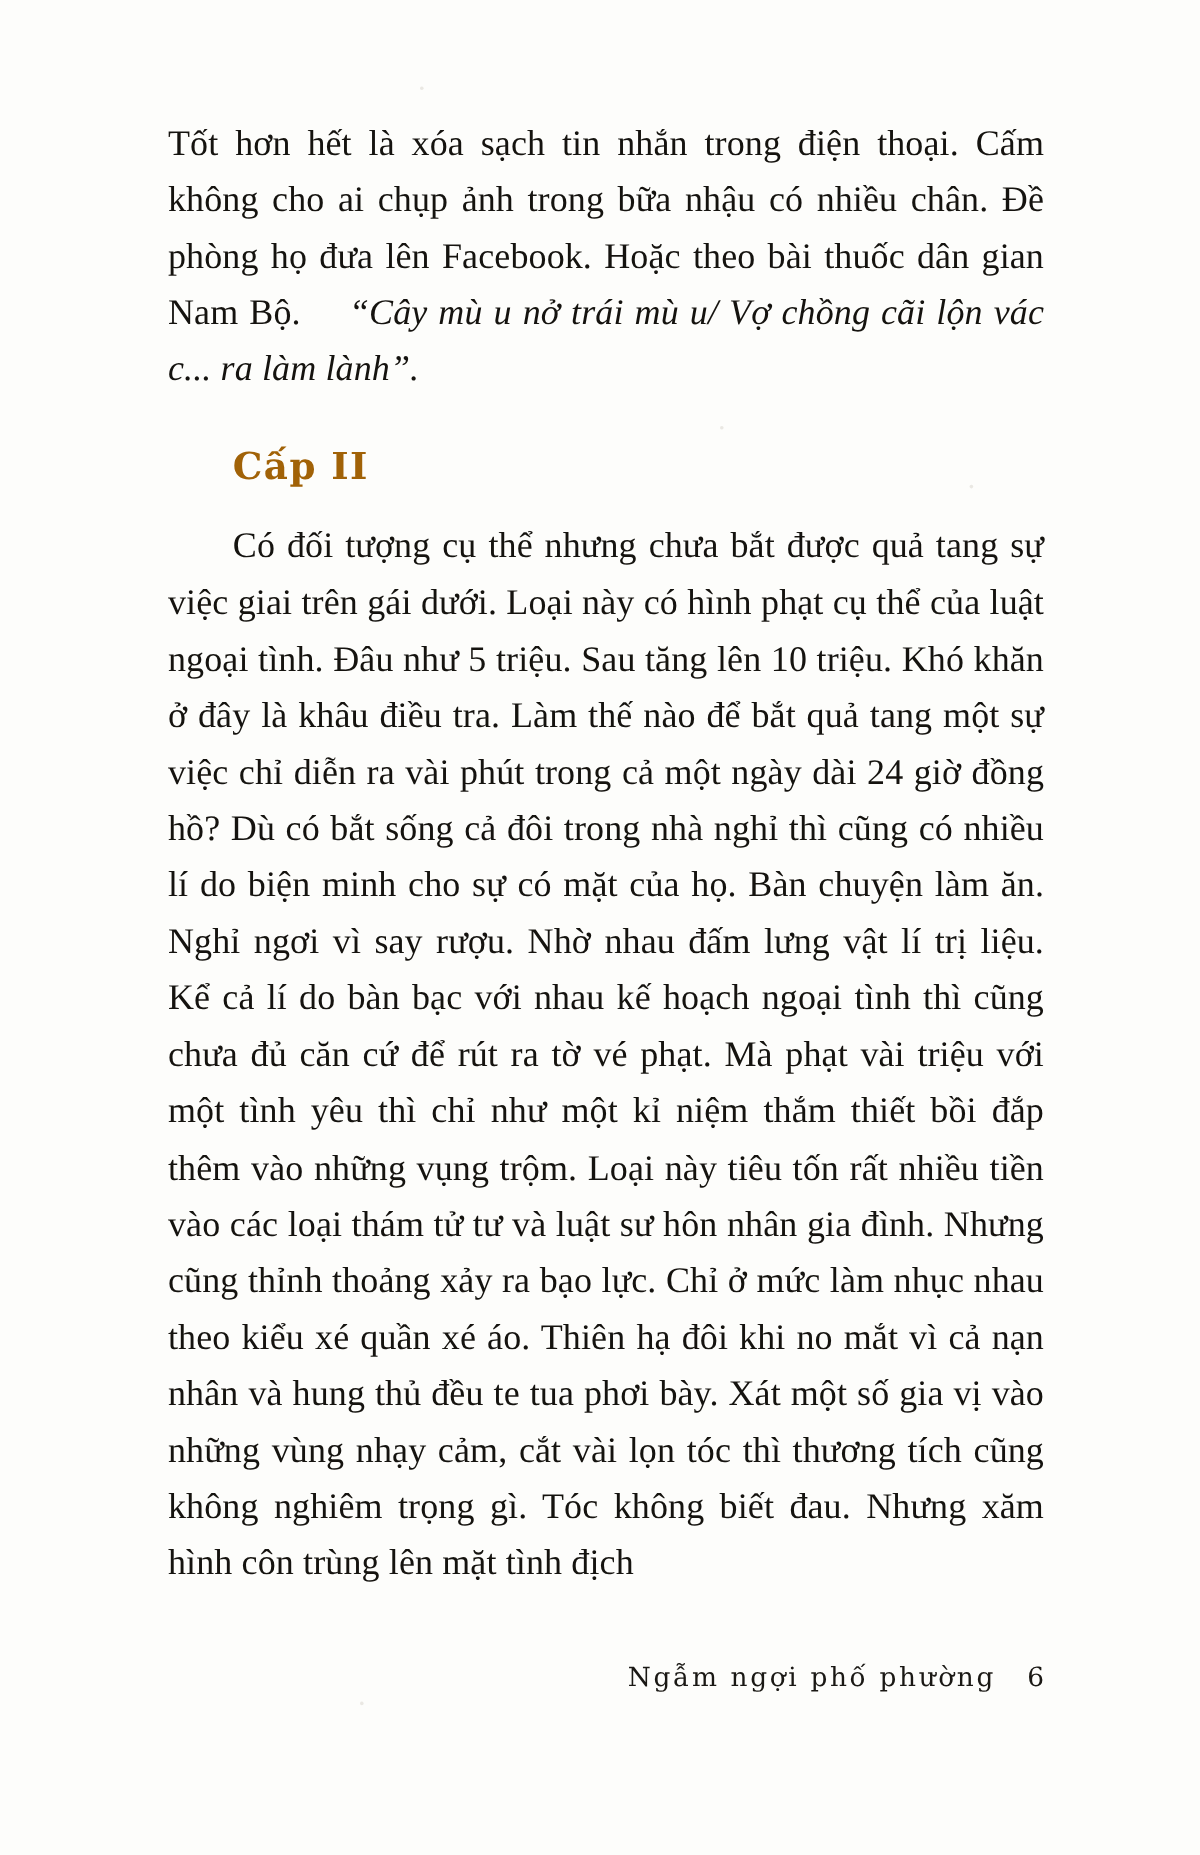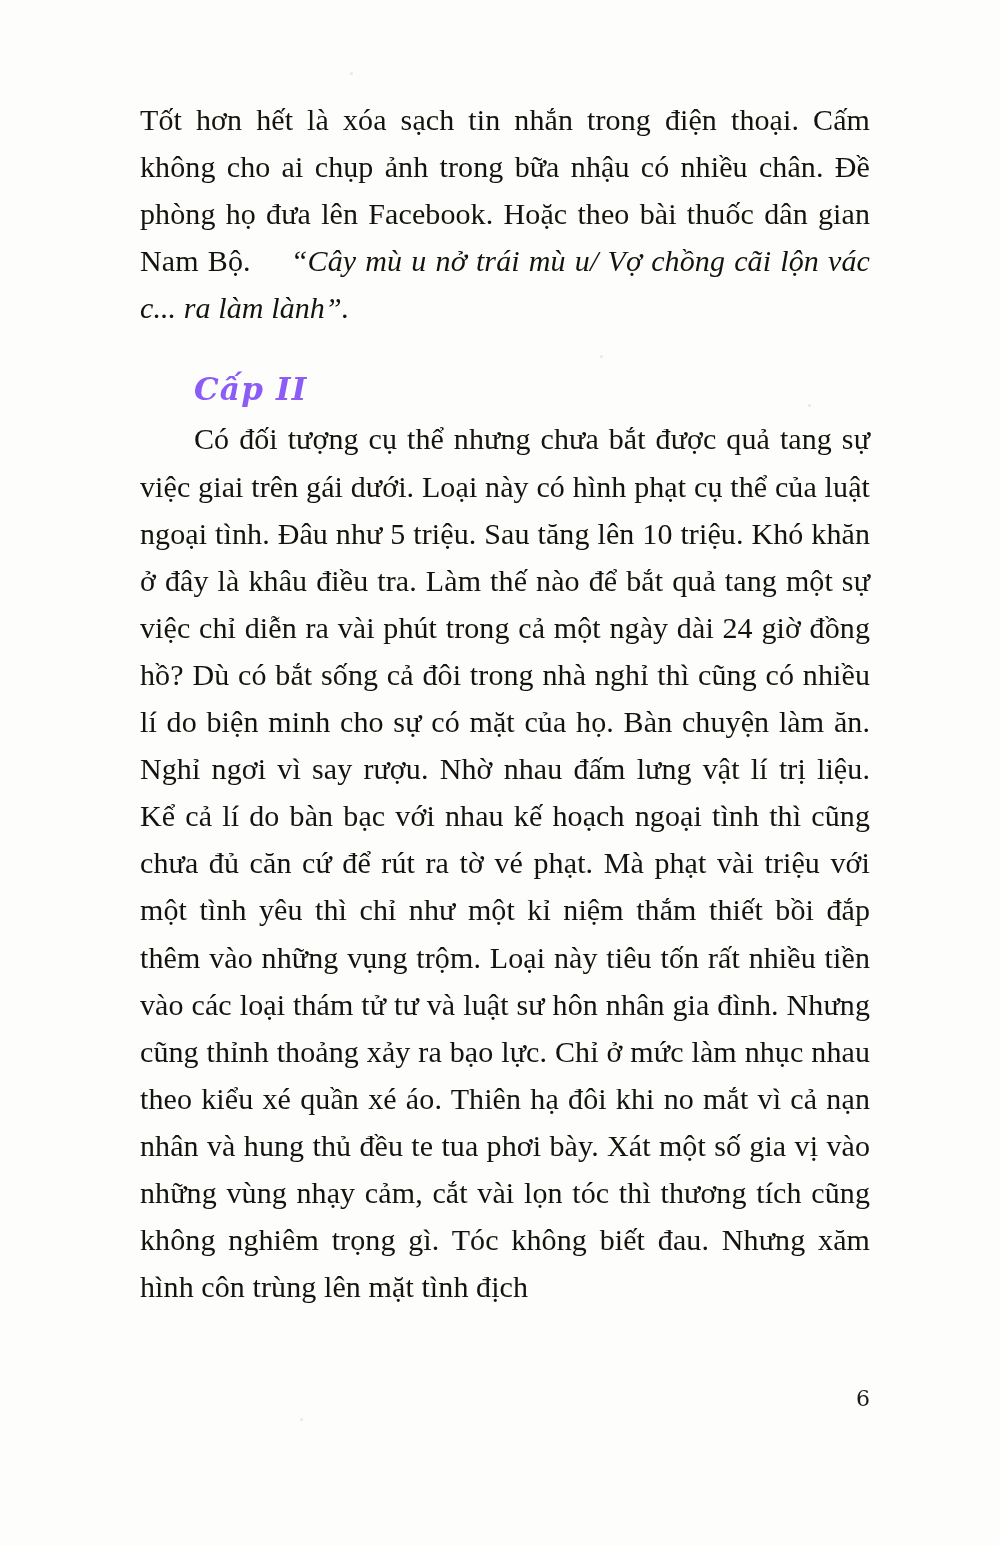--- a/index.html
+++ b/index.html
@@ -44,26 +44,25 @@
   .italic {
     font-style: italic;
     margin-left: 31px;
   }
   .section-heading {
     margin: 40px 0 6px 0;
     font-size: 31px;
     font-weight: bold;
     letter-spacing: 1.2px;
     text-indent: 54px;
-    color: #8b5cf6;
+    color: #a16207;
     font-family: "DejaVu Serif", serif;
-    font-style: italic;
   }
   .body-block {
-    margin-top: 8px;
+    margin-top: 24px;
   }
   .footer {
     position: absolute;
     left: 140px;
     top: 1386px;
     width: 730px;
     display: flex;
     justify-content: flex-end;
     align-items: baseline;
     font-size: 22px;
@@ -99,20 +98,21 @@
 
     <h2 class="section-heading">Cấp II</h2>
 
     <div class="body-block">
       <p class="para indent">Có đối tượng cụ thể nhưng chưa bắt được quả tang sự việc giai trên gái dưới. Loại này có hình phạt cụ thể của luật ngoại tình. Đâu như 5 triệu. Sau tăng lên 10 triệu. Khó khăn ở đây là khâu điều tra. Làm thế nào để bắt quả tang một sự việc chỉ diễn ra vài phút trong cả một ngày dài 24 giờ đồng hồ? Dù có bắt sống cả đôi trong nhà nghỉ thì cũng có nhiều lí do biện minh cho sự có mặt của họ. Bàn chuyện làm ăn. Nghỉ ngơi vì say rượu. Nhờ nhau đấm lưng vật lí trị liệu. Kể cả lí do bàn bạc với nhau kế hoạch ngoại tình thì cũng chưa đủ căn cứ để rút ra tờ vé phạt. Mà phạt vài triệu với một tình yêu thì chỉ như một kỉ niệm thắm thiết bồi đắp thêm vào những vụng trộm. Loại này tiêu tốn rất nhiều tiền vào các loại thám tử tư và luật sư hôn nhân gia đình. Nhưng cũng thỉnh thoảng xảy ra bạo lực. Chỉ ở mức làm nhục nhau theo kiểu xé quần xé áo. Thiên hạ đôi khi no mắt vì cả nạn nhân và hung thủ đều te tua phơi bày. Xát một số gia vị vào những vùng nhạy cảm, cắt vài lọn tóc thì thương tích cũng không nghiêm trọng gì. Tóc không biết đau. Nhưng xăm hình côn trùng lên mặt tình địch</p>
     </div>
 
   </div>
 
   <div class="footer">
+    <span class="footer-title">Ngẫm ngợi phố phường</span>
     <span class="footer-page">6</span>
   </div>
 
   <div class="speck" style="left:350px; top:72px; width:3px; height:3px;"></div>
   <div class="speck" style="left:600px; top:355px; width:3px; height:3px;"></div>
   <div class="speck" style="left:808px; top:404px; width:3px; height:3px;"></div>
   <div class="speck" style="left:300px; top:1418px; width:3px; height:3px;"></div>
 
 </div>
 

